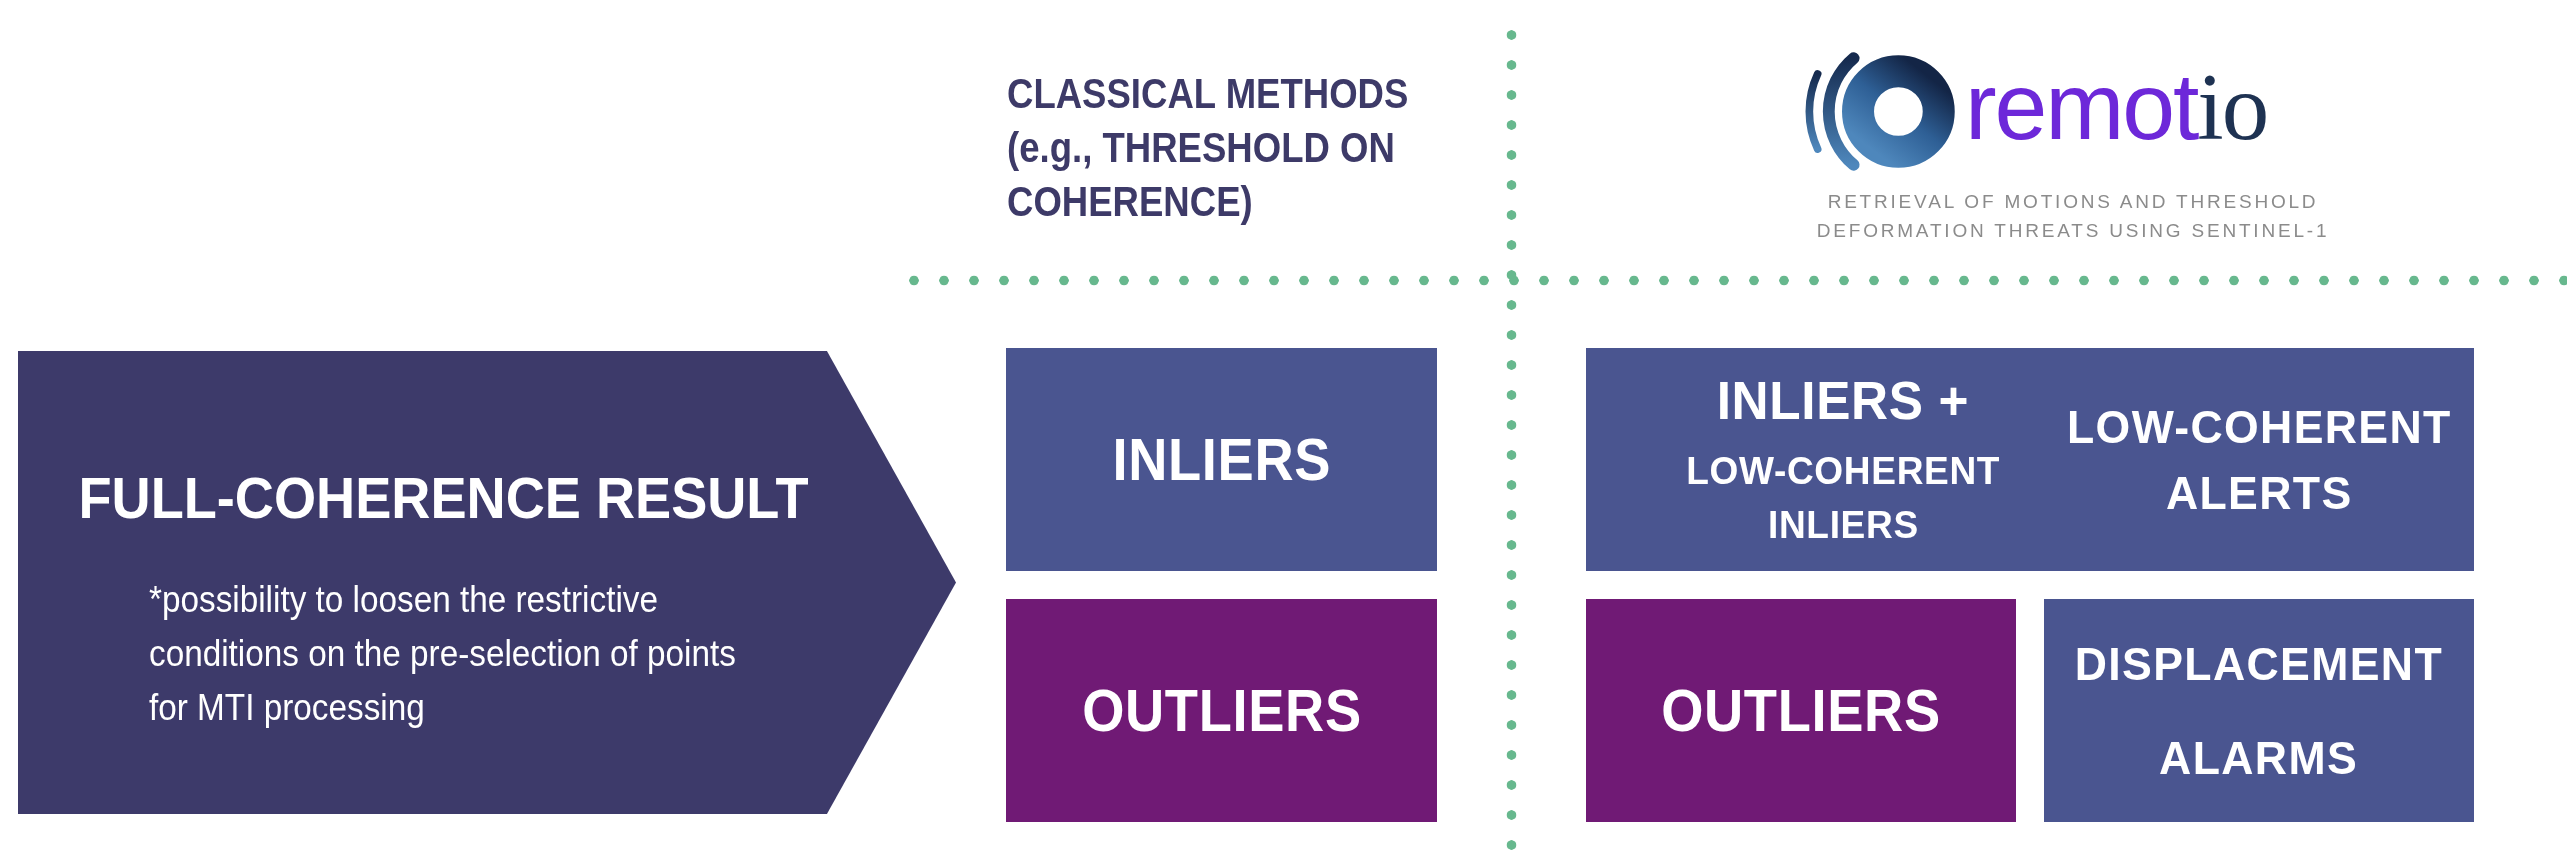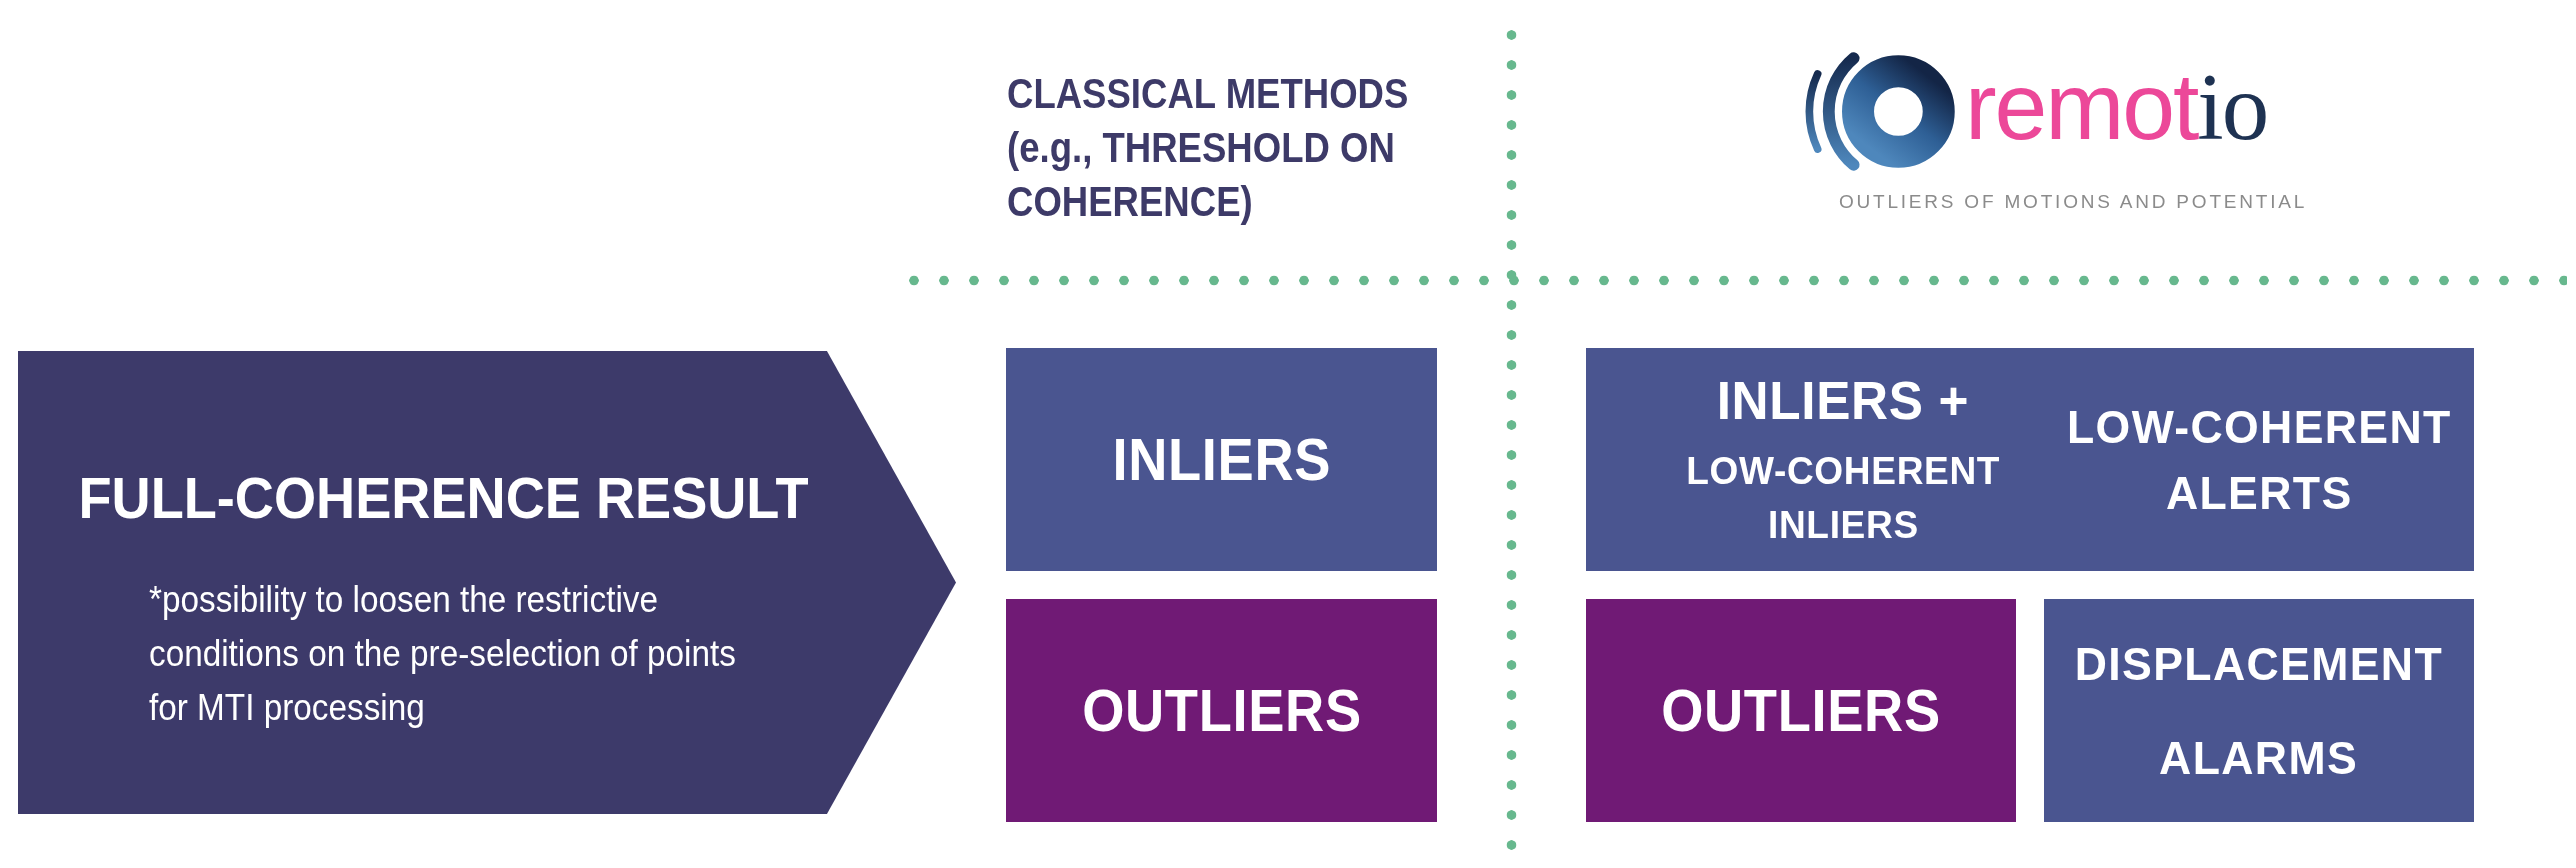--- a/index.html
+++ b/index.html
@@ -40,21 +40,21 @@
     white-space:nowrap;
   }
 
   
   .logo-mark{position:absolute;left:1794px;top:45px;}
   .logo-word{
     position:absolute;left:1965px;top:59px;
     font-size:95px;line-height:1;font-weight:400;letter-spacing:-2.1px;
     white-space:nowrap;
   }
-  .logo-word .primary{color:#ec4899;}
+  .logo-word .primary{color:#6d28d9;}
   .logo-word .suffix{color:#1e3252;font-family:Liberation Serif, serif;}
   .logo-tagline{
     position:absolute;left:1794px;top:187px;width:558px;
     text-align:center;color:#8b8b8b;
     font-size:19px;font-weight:400;letter-spacing:2.8px;line-height:29px;
     white-space:nowrap;
   }
 
   
   .divider-v{
@@ -135,21 +135,22 @@
       </linearGradient>
     </defs>
     <path d="M 34 41 A 128 128 0 0 0 34 149" stroke="url(#arcGrad)" stroke-width="11" fill="none" stroke-linecap="round"></path>
     <path d="M 85.7 18.4 A 100 100 0 0 0 85.7 171.6" stroke="url(#arcGrad)" stroke-width="17" fill="none" stroke-linecap="round"></path>
     <circle cx="150" cy="95" r="58" stroke="url(#ringGrad)" stroke-width="46" fill="none"></circle>
   </svg>
   <div class="logo-word">
     <span class="primary">remot</span><span class="suffix">io</span>
   </div>
   <div class="logo-tagline">
-    <div>OUTLIERS OF MOTIONS AND POTENTIAL</div>
+    <div>RETRIEVAL OF MOTIONS AND THRESHOLD</div>
+    <div>DEFORMATION THREATS USING SENTINEL-1</div>
   </div>
 
   <div class="divider-v"></div>
   <div class="divider-h"></div>
 
   <div class="box dark box-inliers-mid">
     <div class="lbl-wide">INLIERS</div>
   </div>
   <div class="box light box-outliers-mid">
     <div class="lbl-wide">OUTLIERS</div>

